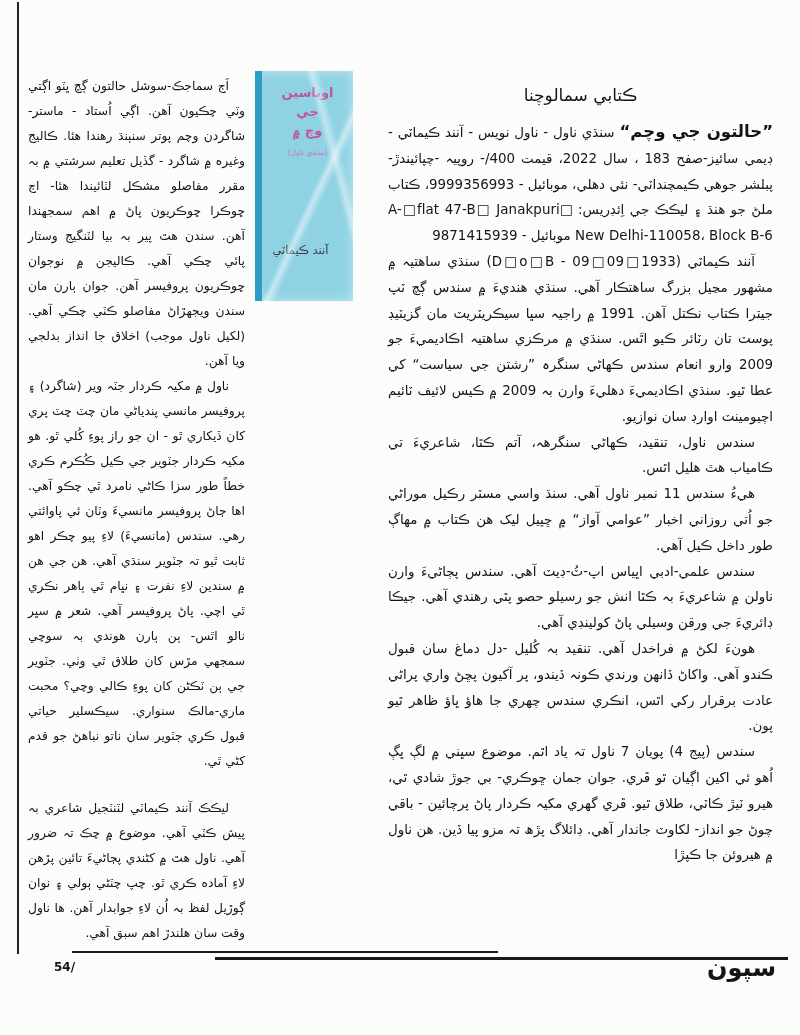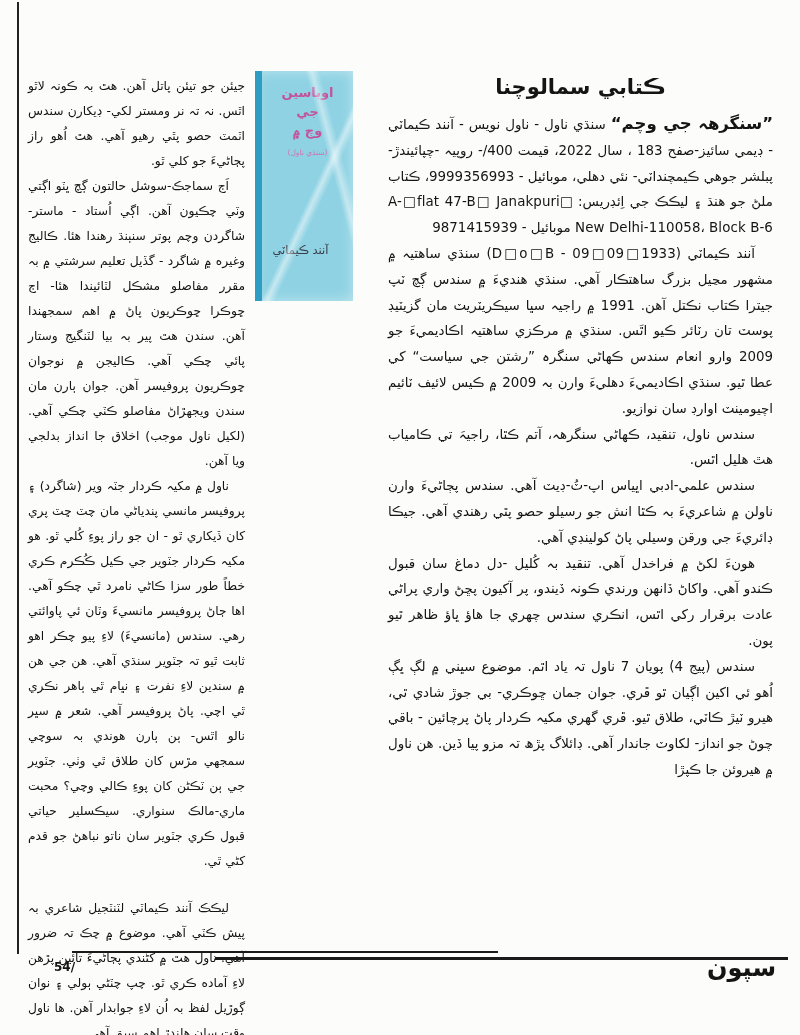--- a/index.html
+++ b/index.html
@@ -46,21 +46,21 @@
     color:#3b3b45;font-size:11.5px;text-align:center;padding-right:14px;
   }
 
   
   .right-col{
     position:absolute;left:388px;top:72px;width:385px;
     direction:rtl;text-align:justify;
     font-size:13.4px;line-height:25.8px;letter-spacing:0.1px;
   }
   .section-title{
-    text-align:center;font-size:21px;font-weight:bold;margin:0 0 9px 0;line-height:30px;
+    text-align:center;font-size:17px;font-weight:normal;margin:8px 0 9px 0;line-height:30px;
   }
   .lead{margin:0;}
   .lead .book-title{font-weight:bold;font-size:16.5px;}
   .right-col p{margin:0;}
   .right-col p.indent{text-indent:18px;}
 
   
   .rule-a{position:absolute;left:72px;top:951px;width:426px;height:2px;background:#1a1a1a;}
   .rule-b{position:absolute;left:215px;top:957px;width:573px;height:3px;background:#1a1a1a;}
   .page-num{position:absolute;left:54px;top:960px;font-size:12px;font-weight:bold;}
@@ -69,43 +69,43 @@
     direction:rtl;font-size:24px;font-weight:bold;letter-spacing:1px;
     transform:scaleY(1.05);
   }
 </style>
 </head>
 <body>
 
 <div class="left-rule"></div>
 
 <div class="left-col">
-  <p>جيئن جو تيئن پاتل آھن. ھٿ بہ ڪونہ لاٿو اٿس. نہ تہ نر ومستر لکي- ڊيکارن سندس اٽمٽ حصو پٿي رھيو آھي. ھٿ اُھو راز پڄاڻيءَ جو کلي ٿو.</p>
   <p class="indent">اَڄ سماجڪ-سوشل حالتون ڳچ ڀٽو اڳتي وٽي چڪيون آھن. اڳي اُستاد - ماستر- شاگردن وچم پوتر سنٻنڌ رھندا ھئا. ڪاليج وغيره ۾ شاگرد - گڏيل تعليم سرشتي ۾ بہ مقرر مفاصلو مشڪل لٽائيندا ھئا- اڄ ڇوڪرا ڇوڪريون پاڻ ۾ اھم سمجھندا آھن. سندن ھٿ پير بہ بيا لٽنگيج وستار پائي چڪي آھي. ڪاليجن ۾ نوجوان ڇوڪريون پروفيسر آھن. جوان ٻارن مان سندن ويجھڙاڻ مفاصلو ڪٽي چڪي آھي. (لکيل ناول موجب) اخلاق جا انداز بدلجي ويا آھن.</p>
   <p class="indent">ناول ۾ مکيہ ڪردار جٽہ وير (شاگرد) ۽ پروفيسر مانسي پندياڻي مان چٽ ڇٽ پري کان ڏيکاري ٿو - ان جو راز پوءِ کُلي ٿو. ھو مکيہ ڪردار جٽوير جي ڪيل ڪُڪرم ڪري خطاً طور سزا ڪاڻي نامرد ٿي چڪو آھي. اھا ڄاڻ پروفيسر مانسيءَ وٽان ئي پاوائتي رھي. سندس (مانسيءَ) لاءِ پيو چڪر اھو ثابت ٿيو تہ جٽوير سنڌي آھي. ھن جي ھن ۾ سندين لاءِ نفرت ۽ نڀام ٿي ٻاھر نڪري ٿي اچي. پاڻ پروفيسر آھي. شعر ۾ سڀر نالو اٿس- ٻن ٻارن ھوندي بہ سوچي سمجھي مڙس کان طلاق ٿي وٺي. جٽوير جي ٻن ٽڪڻن کان پوءِ ڪالي وچي؟ محبت ماري-مالڪ سنواري. سيڪسلير حياتي قبول ڪري جٽوير سان ناتو نباھڻ جو قدم کڻي ٿي.</p>
   <p class="indent gap">ليڪڪ آنند ڪيماٽي لٽنٽجيل شاعري بہ پيش ڪٽي آھي. موضوع ۾ چڪ تہ ضرور آھي. ناول ھٿ ۾ کڻندي پڄاڻيءَ تائين پڙھن لاءِ آماده ڪري ٿو. چپ چٽڻي ٻولي ۽ نوان ڳوڙيل لفظ بہ اُن لاءِ جوابدار آھن. ھا ناول وقت سان ھلندڙ اھم سبق آھي.</p>
 
 </div>
 
 <div class="cover">
   <div class="cover-spine"></div>
   <div class="cover-inner">
     <p class="cover-title">اوباسين</p>
     <p class="cover-title">جي</p>
     <p class="cover-title spread">وچ ۾</p>
     <div class="cover-subtitle">(سنڌي ناول)</div>
     <div class="cover-author">آنند ڪيماٽي</div>
   </div>
 </div>
 
 <div class="right-col">
   <h1 class="section-title">ڪتابي سمالوچنا</h1>
-  <p class="lead"><span class="book-title">”سنگرھہ جي وچم“</span><span> سنڌي ناول - ناول نويس - آنند ڪيماٽي - ڊيمي سائيز-صفح 183 ، سال 2022، قيمت 400/- روپيہ -چپائيندڙ- پبلشر جوھي ڪيمچنداٽي- نئي دھلي، موبائيل - 9999356993، ڪتاب ملڻ جو ھنڌ ۽ ليڪڪ جي اِئڊريس: A-□flat 47-B□ Janakpuri□ New Delhi-110058، Block B-6 موبائيل - 9871415939</span></p>
+  <p class="lead"><span class="book-title">”حالتون جي وچم“</span><span> سنڌي ناول - ناول نويس - آنند ڪيماٽي - ڊيمي سائيز-صفح 183 ، سال 2022، قيمت 400/- روپيہ -چپائيندڙ- پبلشر جوھي ڪيمچنداٽي- نئي دھلي، موبائيل - 9999356993، ڪتاب ملڻ جو ھنڌ ۽ ليڪڪ جي اِئڊريس: A-□flat 47-B□ Janakpuri□ New Delhi-110058، Block B-6 موبائيل - 9871415939</span></p>
   <p class="indent">آنند ڪيماٽي (D□o□B - 09□09□1933) سنڌي ساھتيہ ۾ مشھور مڃيل بزرگ ساھتڪار آھي. سنڌي ھنديءَ ۾ سندس ڳچ ٽپ جيترا ڪتاب نڪتل آھن. 1991 ۾ راجيہ سڀا سيڪريٽريٽ مان گزيٽيڊ پوسٽ تان رٽائر ڪيو اٿَس. سنڌي ۾ مرڪزي ساھتيہ اڪاديميءَ جو 2009 وارو انعام سندس ڪھاڻي سنگرہ ”رشتن جي سياست“ کي عطا ٿيو. سنڌي اڪاديميءَ دھليءَ وارن بہ 2009 ۾ ڪيس لائيف ٽائيم اچيومينٽ اوارڊ سان نوازيو.</p>
-  <p class="indent">سندس ناول، تنقيد، ڪھاڻي سنگرھہ، آتم ڪٿا، راجيہَ تي ڪامياب ھٿ ھليل اٿس.</p>
+  <p class="indent">سندس ناول، تنقيد، ڪھاڻي سنگرھہ، آتم ڪٿا، شاعريءَ تي ڪامياب ھٿ ھليل اٿس.</p>
+  <p class="indent">ھيءُ سندس 11 نمبر ناول آھي. سنڌ واسي مسٽر رڪيل موراڻي جو اُتي روزاني اخبار ”عوامي آواز“ ۾ ڇپيل ليک ھن ڪتاب ۾ مھاڳ طور داخل ڪيل آھي.</p>
   <p class="indent">سندس علمي-ادبي اڀياس اپ-ٽُ-ڊيٽ آھي. سندس پڄاڻيءَ وارن ناولن ۾ شاعريءَ بہ ڪٿا انش جو رسيلو حصو پٿي رھندي آھي. جيڪا ڊائريءَ جي ورقن وسيلي پاڻ کولينڊي آھي.</p>
   <p class="indent">ھونءَ لکڻ ۾ فراخدل آھي. تنقيد بہ کُليل -دل دماغ سان قبول ڪندو آھي. واکاڻ ڏانھن ورندي ڪونہ ڏيندو، پر آکيون پڇڻ واري پراڻي عادت برقرار رکي اٿس، انڪري سندس چھري جا ھاؤ ڀاؤ ظاھر ٿيو پون.</p>
   <p class="indent">سندس (پيج 4) پويان 7 ناول تہ ياد اٿم. موضوع سڀني ۾ لڳ ڀڳ اُھو ئي اکين اڳيان ٿو ڦري. جوان جمان ڇوڪري- بي جوڙ شادي ٿي، ھيرو ٽيڙ ڪاٽي، طلاق ٿيو. ڦري گھري مکيہ ڪردار پاڻ پرچائين - باقي چوڻ جو انداز- لکاوٽ جاندار آھي. ڊائلاگ پڙھ تہ مزو پيا ڏين. ھن ناول ۾ ھيروئن جا ڪپڙا</p>
 </div>
 
 <div class="rule-a"></div>
 <div class="rule-b"></div>
 <div class="page-num">54/</div>
 <div class="masthead">سپون</div>
 

